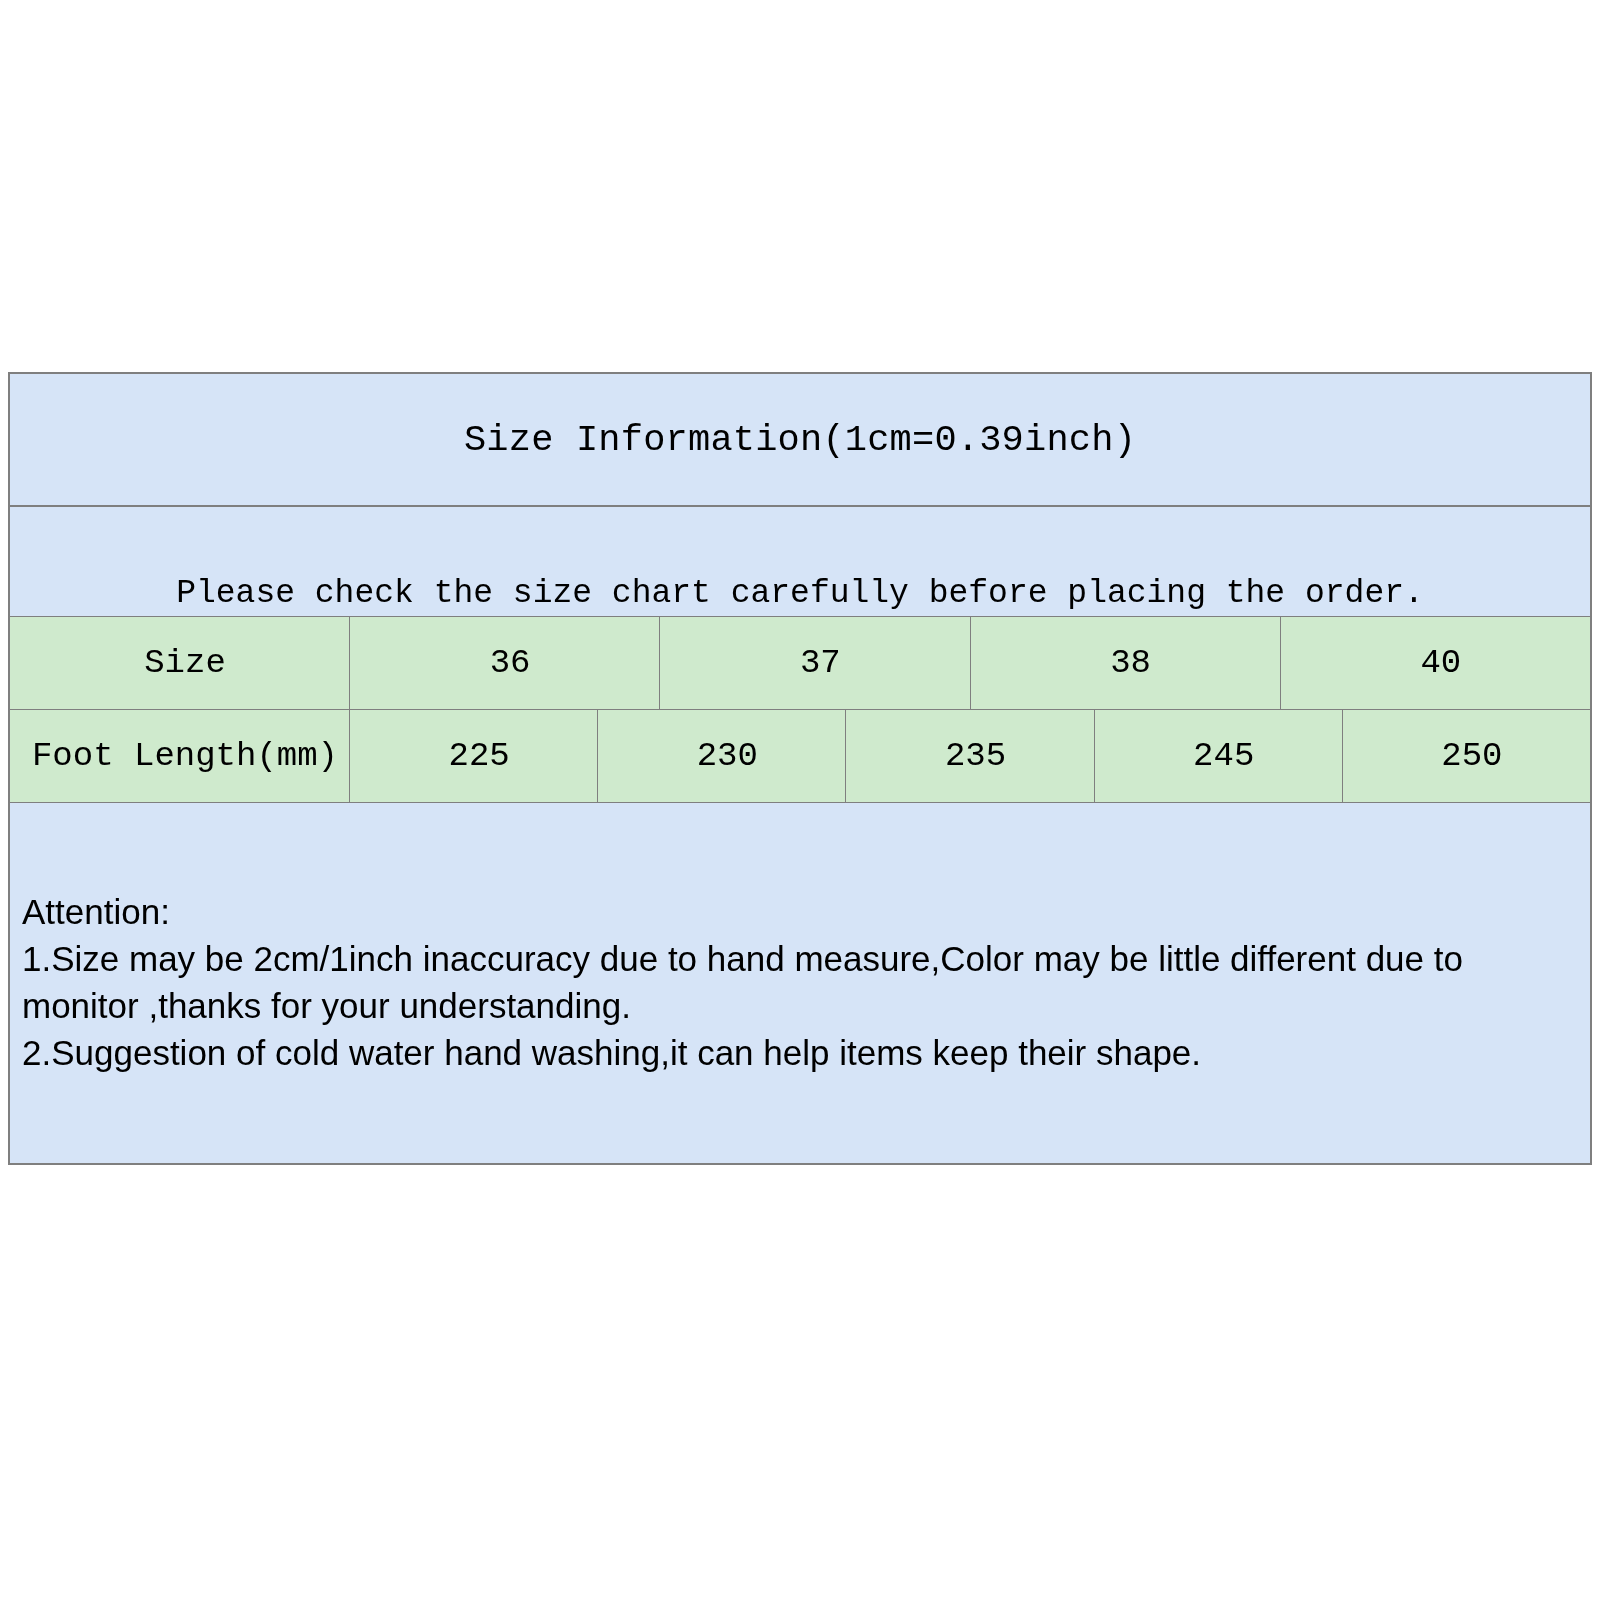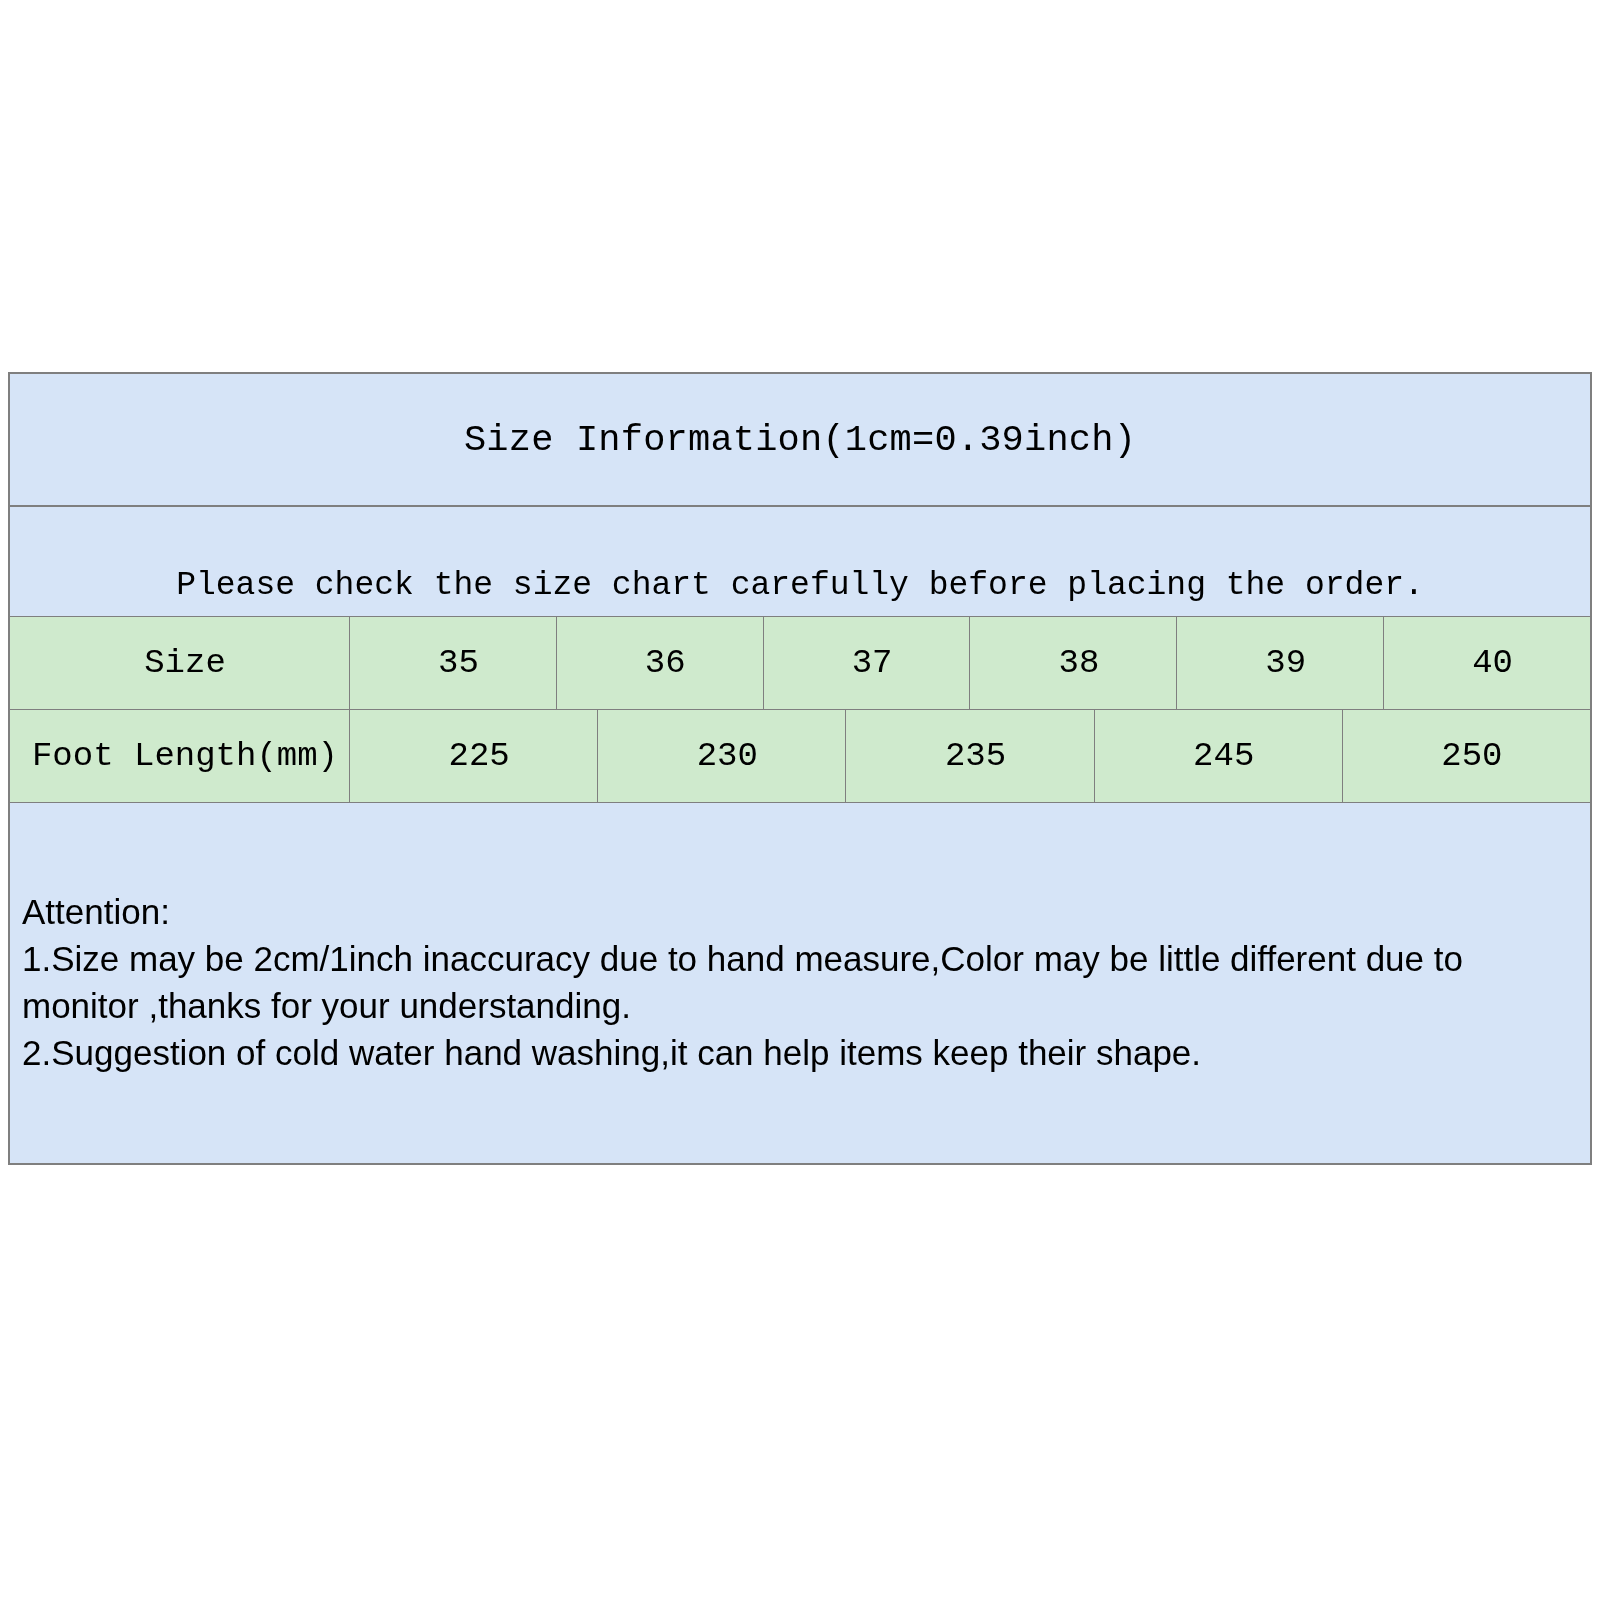--- a/index.html
+++ b/index.html
@@ -43,21 +43,21 @@
   }
   .note-row {
     height: 110px;
     align-items: flex-end;
     justify-content: center;
     background: #d6e4f7;
     border-bottom: 1px solid #7f7f7f;
   }
   .note-text {
     font-size: 33px;
-    padding-bottom: 12px;
+    padding-bottom: 4px;
   }
   .table-row {
     background: #cfeacd;
     border-bottom: 1px solid #7f7f7f;
   }
   .table-row .cell {
     box-sizing: border-box;
     height: 92px;
     display: flex;
     align-items: center;
@@ -97,25 +97,23 @@
   <div class="row title-row">
     <div class="title-text">Size Information(1cm=0.39inch)</div>
   </div>
 
   <div class="row note-row">
     <div class="note-text">Please check the size chart carefully before placing the order.</div>
   </div>
 
   <div class="row table-row">
     <div class="cell label">Size</div>
-    <div class="cell val">35</div>
     <div class="cell val">36</div>
     <div class="cell val">37</div>
     <div class="cell val">38</div>
-    <div class="cell val">39</div>
     <div class="cell val">40</div>
   </div>
 
   <div class="row table-row">
     <div class="cell label">Foot Length(mm)</div>
     <div class="cell val">225</div>
     <div class="cell val">230</div>
     <div class="cell val">235</div>
     <div class="cell val">245</div>
     <div class="cell val">250</div>

